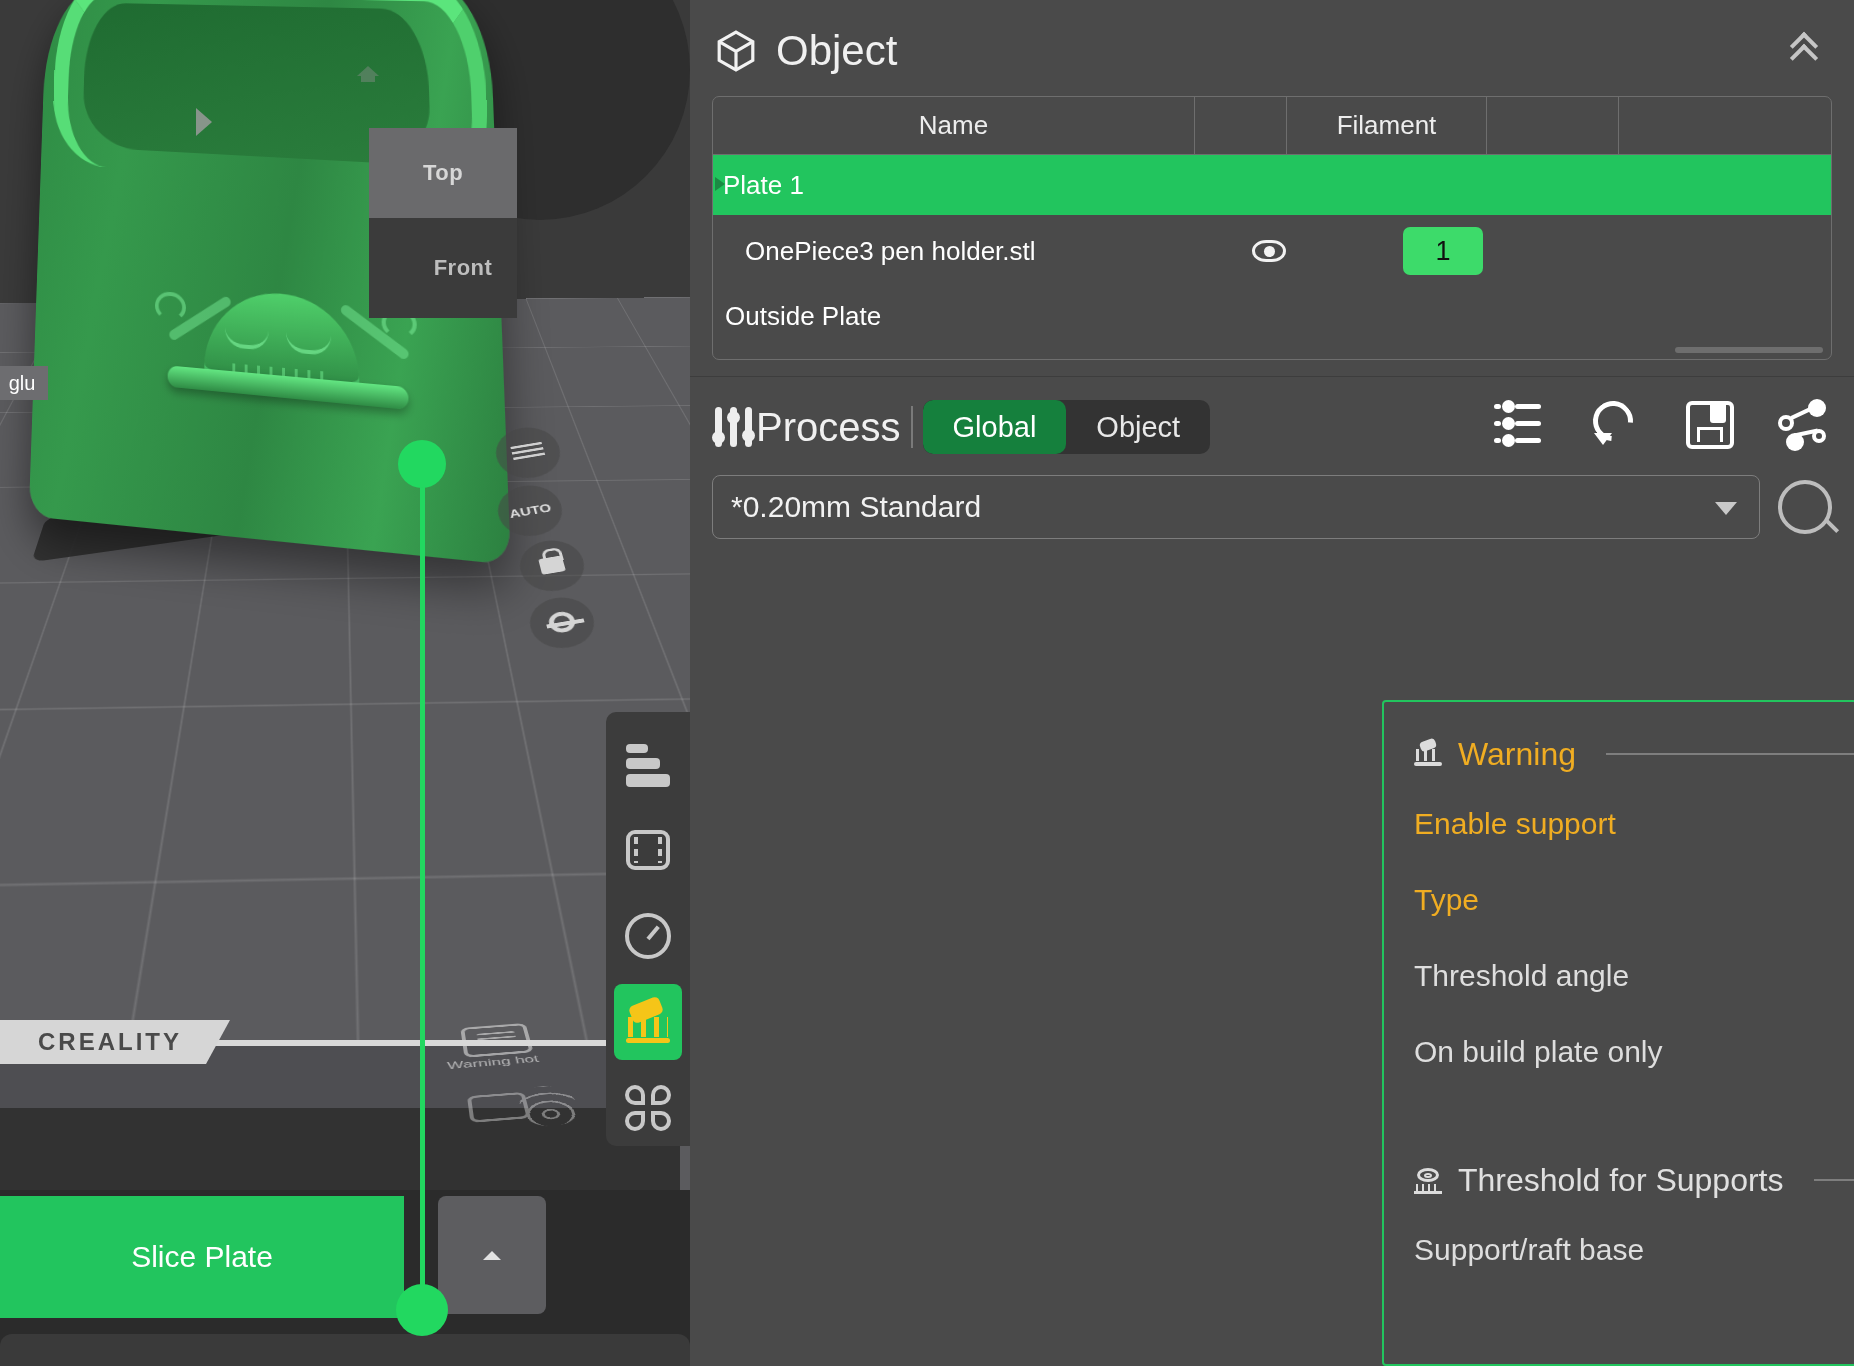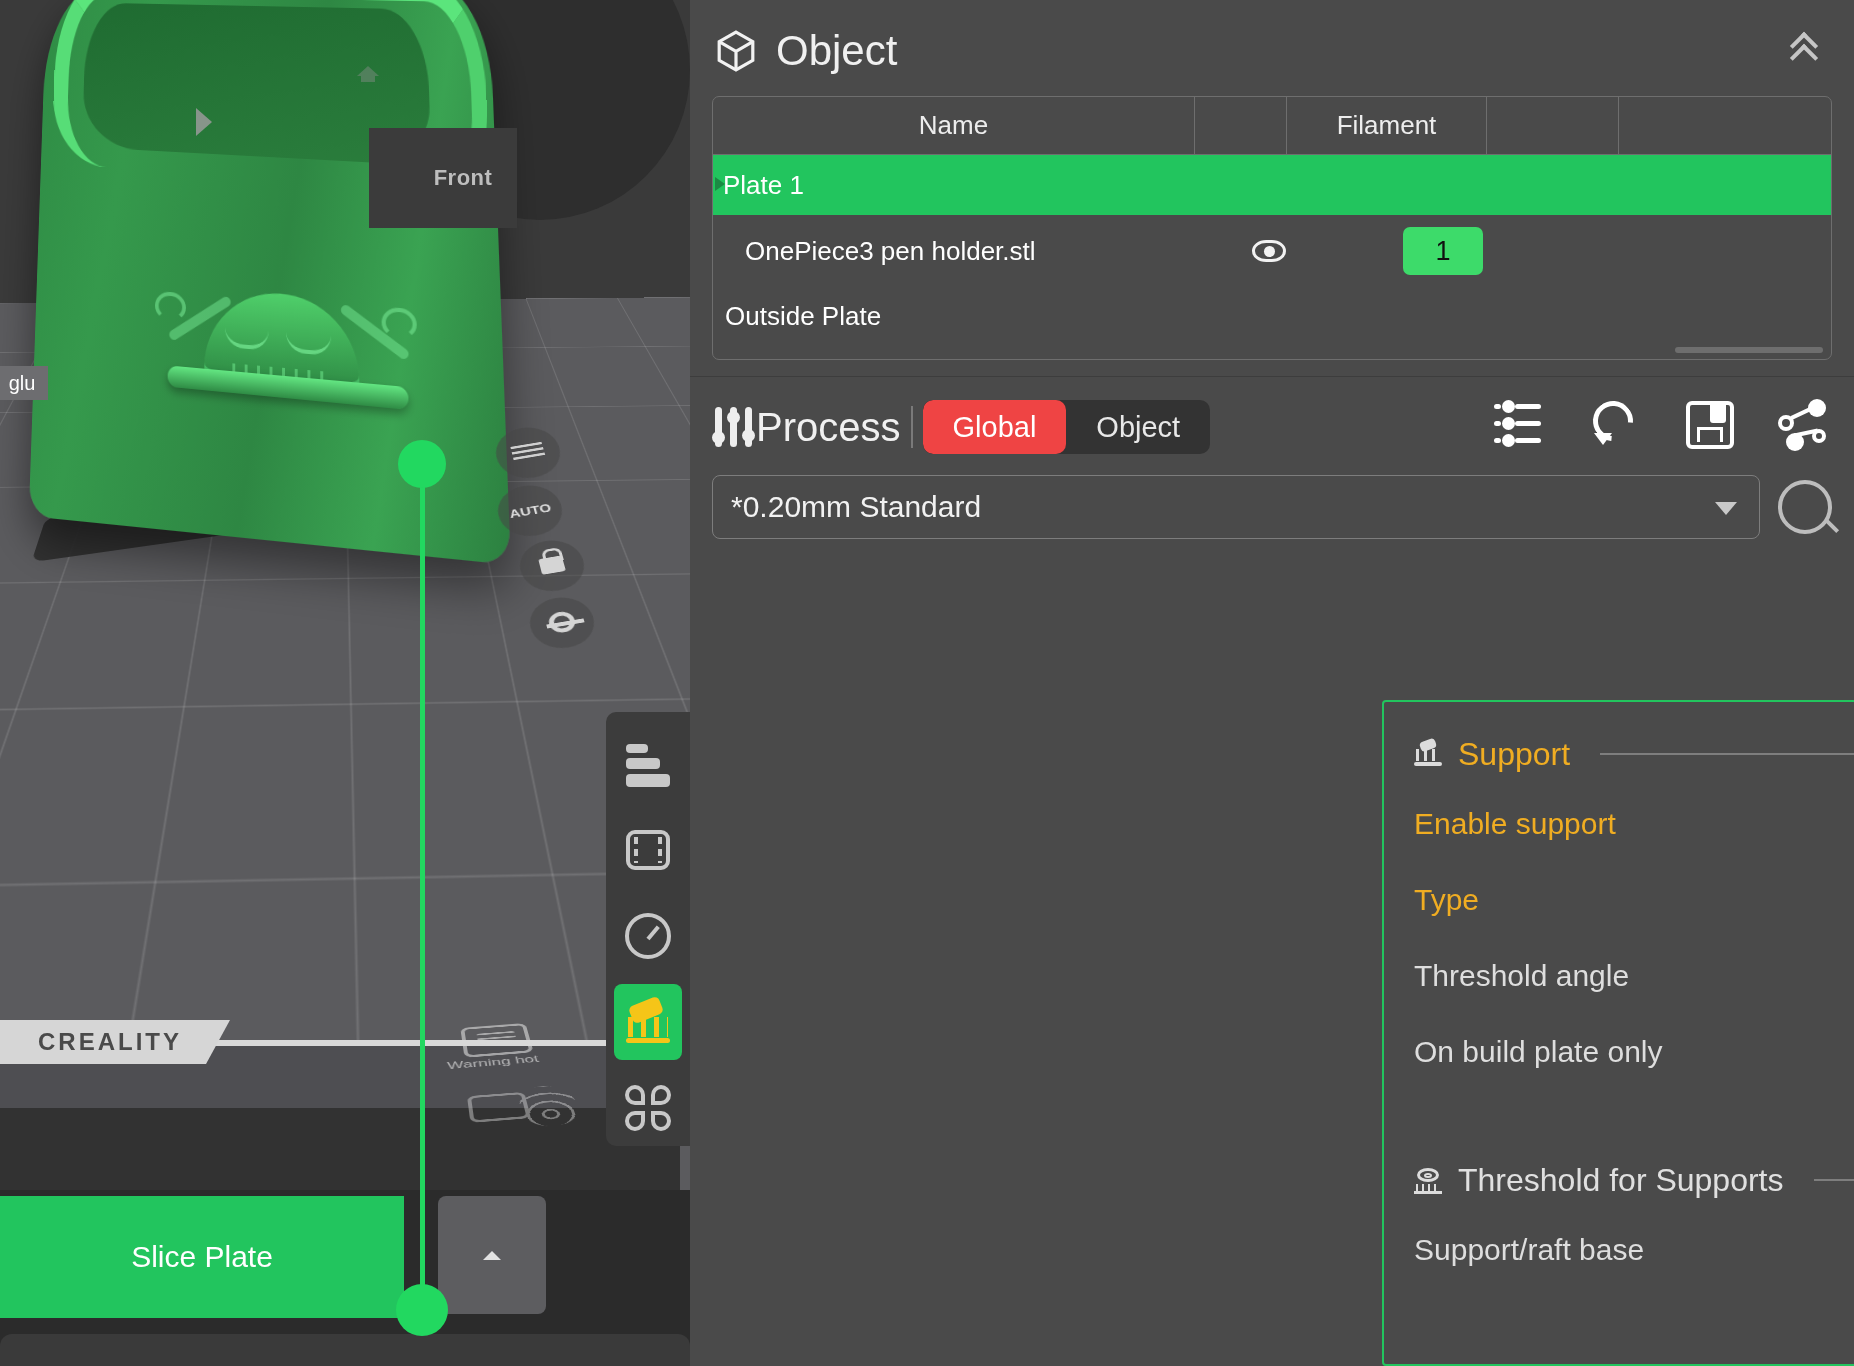--- a/index.html
+++ b/index.html
@@ -312,21 +312,21 @@
   .sliders-ico i:nth-child(3){ left:33px; top:2px; }
   .sliders-ico b{ position:absolute; width:13px;height:13px; background:#eee; border-radius:50%; }
   .sliders-ico b:nth-child(4){ left:0px; top:26px; }
   .sliders-ico b:nth-child(5){ left:15px; top:6px; }
   .sliders-ico b:nth-child(6){ left:30px; top:24px; }
   .proc-title{ font-size:40px; color:#f0f0f0; }
   .vline{ width:2px; height:42px; background:#7a7a7a; margin:0 10px; }
   .seg{ display:flex; background:#333; border-radius:10px; overflow:hidden; height:54px; }
   .seg-btn{ padding:0 30px; display:flex; align-items:center; justify-content:center;
             font-size:29px; color:#e8e8e8; cursor:pointer; }
-  .seg-btn.on{ background:#ef4444; color:#fff; border-radius:10px; }
+  .seg-btn.on{ background:#15803d; color:#fff; border-radius:10px; }
   .proc-icons{ position:absolute; right:24px; top:22px; display:flex; gap:44px; align-items:center; }
   .pi{ width:52px; height:52px; position:relative; }
   
   .pi-list i{ position:absolute; height:5px; background:#fff; border-radius:3px; }
   .pi-list i:nth-child(1){ left:0; top:5px; width:7px; }
   .pi-list i:nth-child(2){ left:21px; top:5px; width:26px; }
   .pi-list i:nth-child(3){ left:0; top:22px; width:7px; }
   .pi-list i:nth-child(4){ left:21px; top:22px; width:26px; }
   .pi-list i:nth-child(5){ left:0; top:39px; width:7px; }
   .pi-list i:nth-child(6){ left:21px; top:39px; width:26px; }
@@ -431,20 +431,21 @@
         <div class="skull-eye r"></div>
         <div class="skull-teeth"></div>
         <div class="skull-brim"></div>
       </div>
       <div class="home-icon-3d"></div>
     </div>
 
     <div class="glue-tip">glu</div>
 
     <div id="viewcube">
+      <div class="vc-top">Top</div>
       <div class="vc-front">Front</div>
     </div>
     <div class="vc-arrow"></div>
 
     <div class="rnd-tool rt1">
         <div class="rt-lines"></div>
       </div>
     <div class="rnd-tool rt2">
       <div class="rt-auto">AUTO</div>
     </div>
@@ -609,21 +610,21 @@
     </div>
 
     <div id="settings">
 
       <div class="grp-head">
         <span class="grp-ico support">
           <span class="s1"></span>
             <span class="s2"></span>
             <span class="s3"></span>
         </span>
-        <span class="grp-label amber">Support</span>
+        <span class="grp-label amber">Warning</span>
         <span class="grp-rule"></span>
 
       </div>
 
       <div class="opt-row ctrl-right">
         <span class="opt-label amber">Enable support</span>
 
       </div>
 
       <div class="opt-row ctrl-right">

